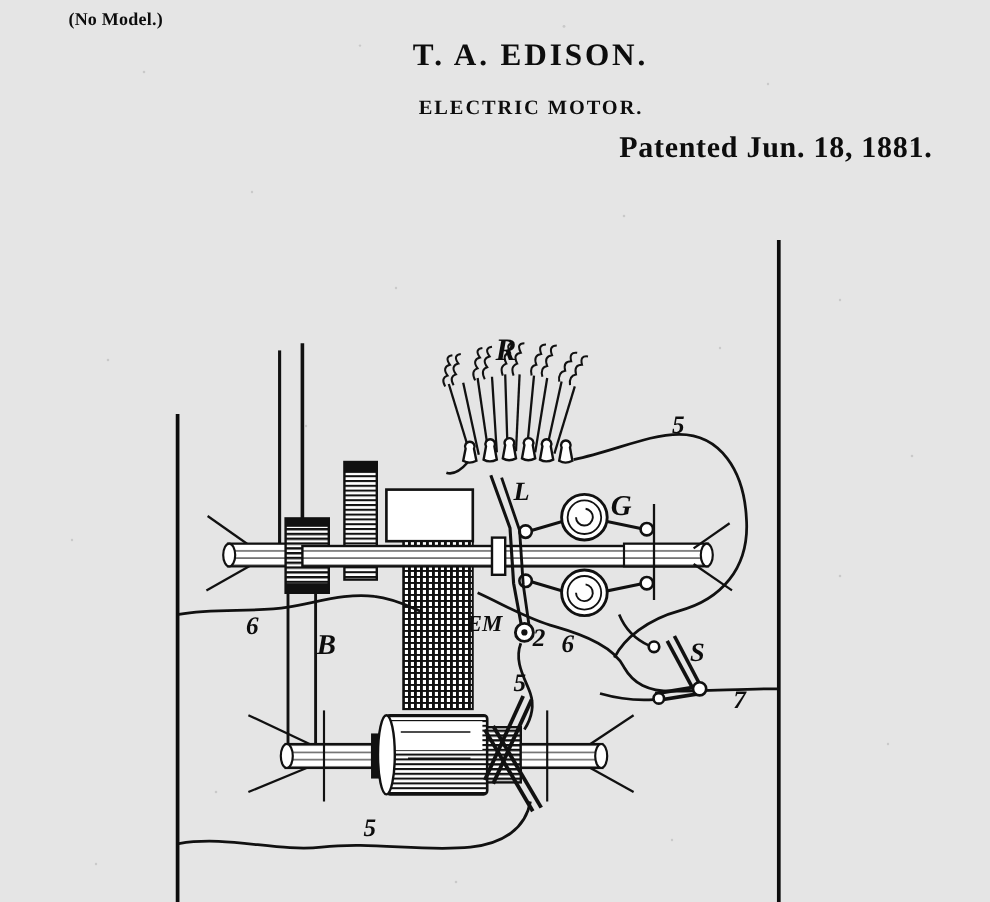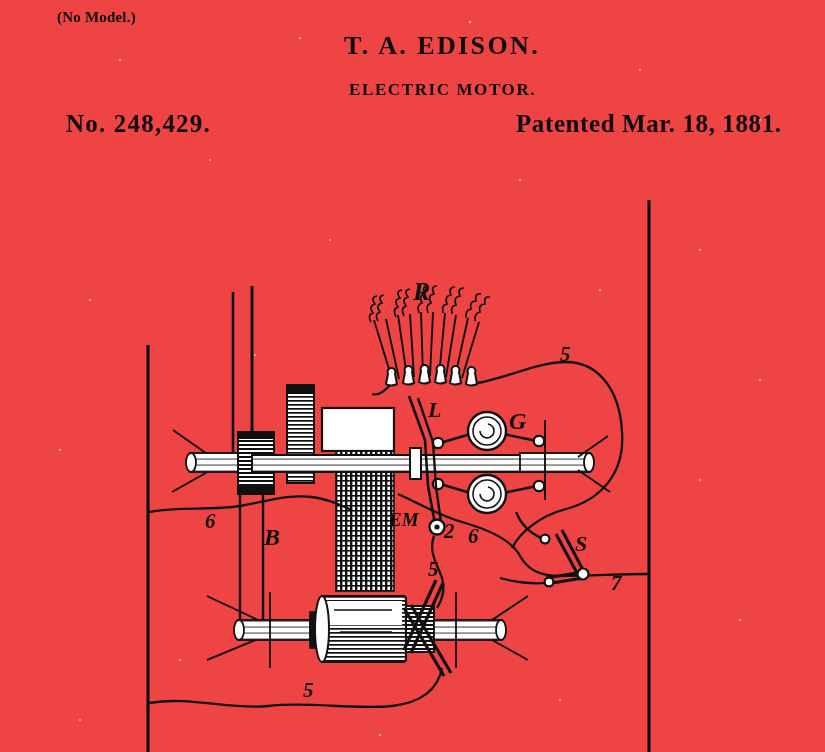--- a/index.html
+++ b/index.html
@@ -12,21 +12,21 @@
     height: 752px;
     position: relative;
     font-family: "Liberation Serif", serif;
     color: #111111;
     overflow: hidden;
   }
   #page {
     position: relative;
     width: 825px;
     height: 752px;
-    background: #ef4444;
+    background: #e5e5e5;
   }
 
   
   .hdr {
     position: absolute;
     white-space: nowrap;
     color: #0d0d0d;
   }
   #no-model {
     left: 57px;
@@ -90,23 +90,22 @@
 <body>
 
 <div id="page">
 
   <div class="hdr" id="no-model">(No Model.)</div>
 
   <div class="hdr" id="inventor">T. A. EDISON.</div>
 
   <div class="hdr" id="subject">ELECTRIC MOTOR.</div>
 
-  <div class="hdr" id="patent-number">No. 248,429.</div>
-
-  <div class="hdr" id="patent-date">Patented Mar. 18, 1881.</div>
+
+  <div class="hdr" id="patent-date">Patented Jun. 18, 1881.</div>
 
   <svg id="drawing" viewBox="0 0 825 752">
 
     <defs>
 
       <pattern id="coilHatch" width="4" height="4" patternUnits="userSpaceOnUse">
         <rect width="4" height="4" fill="#ffffff"></rect>
         <rect width="4" height="2" fill="#101010"></rect>
       </pattern>
       <pattern id="coilHatchV" width="5" height="5" patternUnits="userSpaceOnUse">

